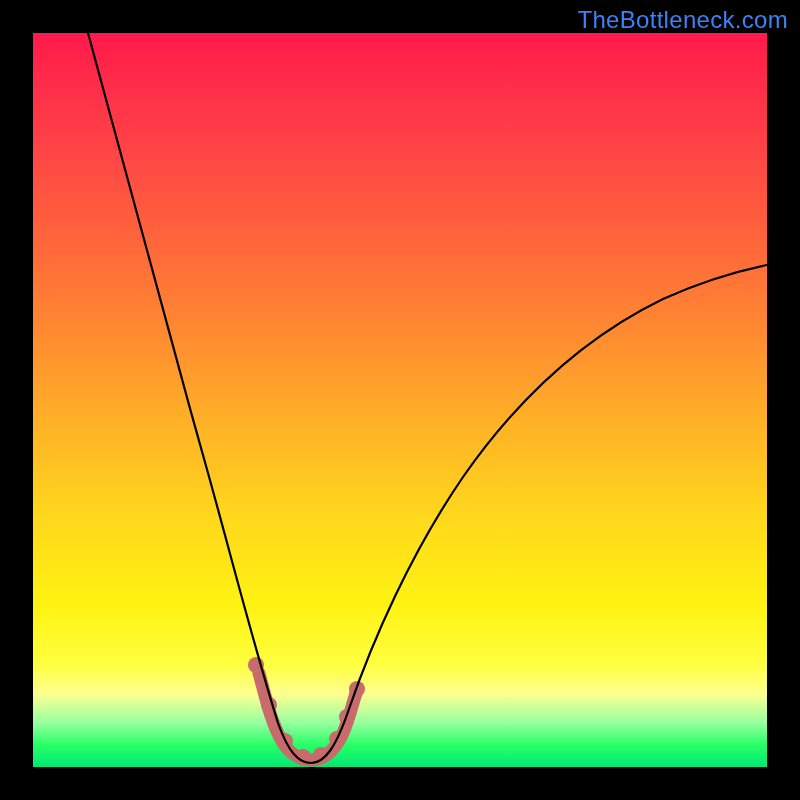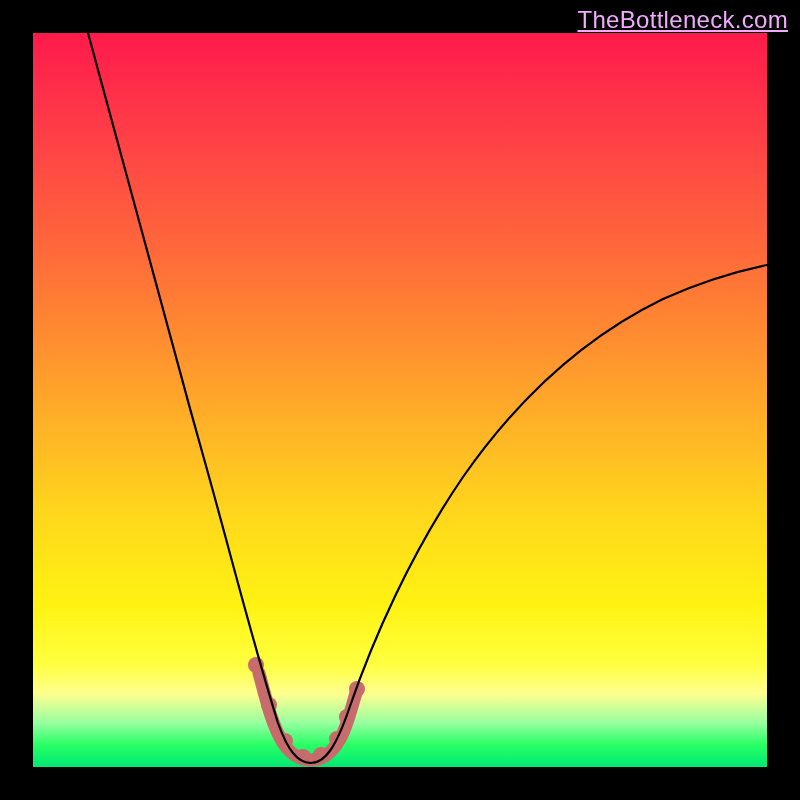--- a/index.html
+++ b/index.html
@@ -47,26 +47,25 @@
       #ffff90 90%,
       #97ffa0 94%,
       #28ff66 97%,
       #00e873 100%
     );
   }
   .watermark {
     position: absolute;
     top: 6px;
     right: 12px;
-    color: #f0abfc;
+    color: #3b82f6;
     font-size: 24px;
     font-weight: 500;
     letter-spacing: 0.3px;
     z-index: 5;
-    text-decoration: underline;
   }
   svg.curves {
     position: absolute;
     left: 0;
     top: 0;
     width: 734px;
     height: 734px;
     z-index: 3;
   }
   svg.curves path.main {

